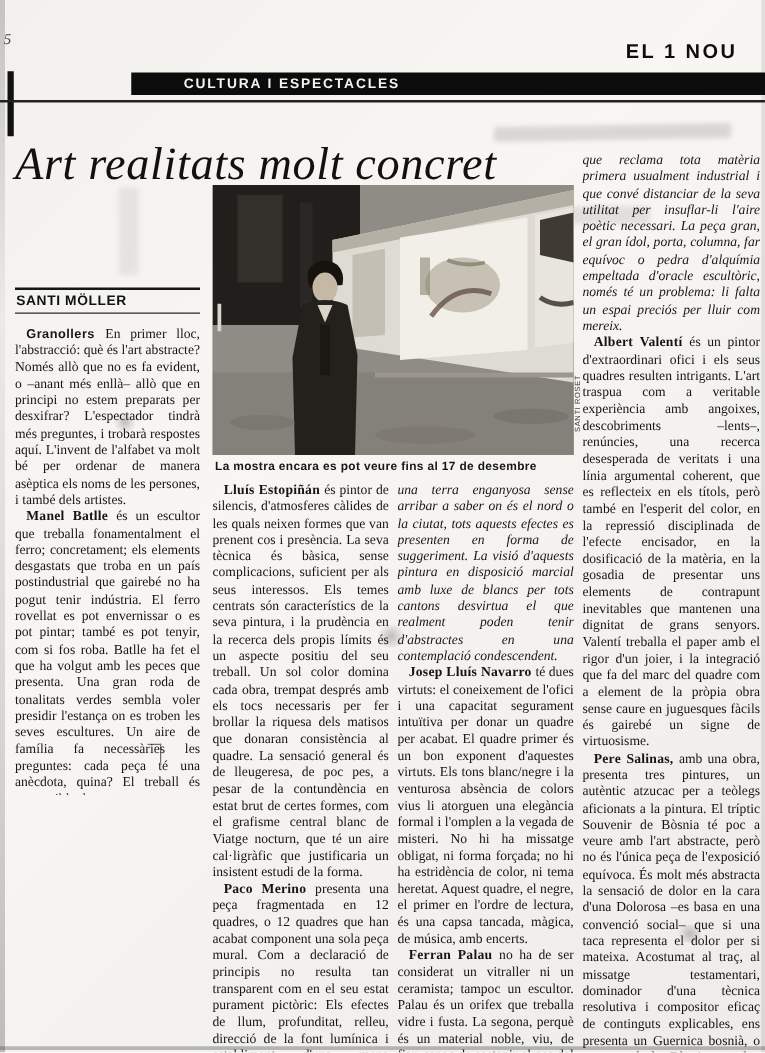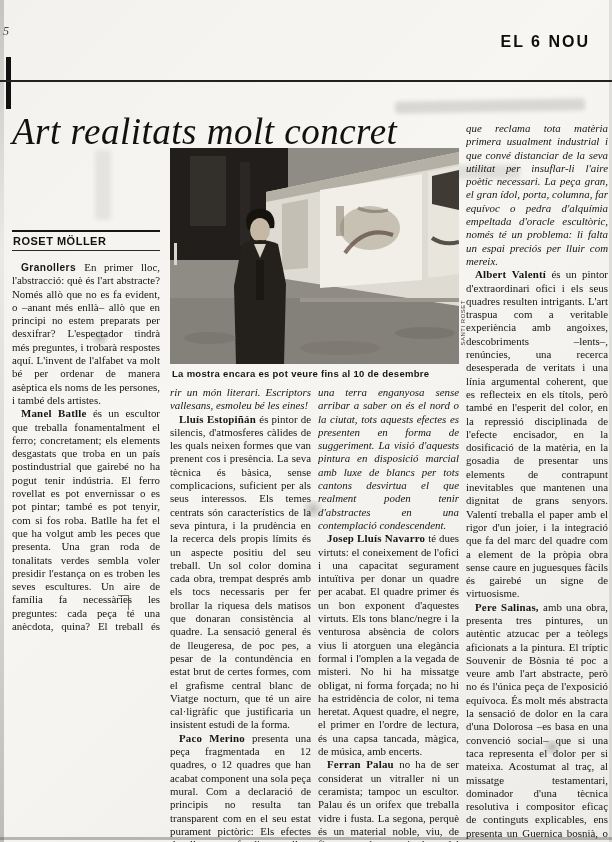--- a/index.html
+++ b/index.html
@@ -69,28 +69,31 @@
   <div class="right-streak"></div>
   <div class="bottom-edge"></div>
   <div class="bleed b1"></div>
   <div class="bleed b2"></div>
   <div class="bleed b3"></div>
   <div class="bracket-mark"></div>
   <div class="speck" style="left:300px;top:500px;width:26px;height:18px;"></div>
   <div class="speck" style="left:90px;top:330px;width:20px;height:16px;"></div>
   <div class="speck" style="left:540px;top:740px;width:24px;height:14px;"></div>
 
-  <div class="masthead">EL 6 NOU</div>
+  <div class="masthead">EL 1 NOU</div>
+  <div class="section-bar">
+    <span class="section-label">CULTURA I ESPECTACLES</span>
+  </div>
   <div class="header-rule"></div>
 
   <h1 class="headline">Art realitats molt concret</h1>
 
   <div class="byline-block">
     <div class="byline-rule-top"></div>
-    <div class="byline">ROSET MÖLLER</div>
+    <div class="byline">SANTI MÖLLER</div>
     <div class="byline-rule-bottom"></div>
   </div>
 
   <div class="photo">
     <svg width="289" height="216" viewBox="0 0 289 216">
       <rect x="0" y="0" width="289" height="216" fill="#8f8b85"></rect>
       <rect x="0" y="150" width="289" height="66" fill="#84807a"></rect>
 
       <rect x="0" y="0" width="118" height="112" fill="#211e1b"></rect>
       <rect x="20" y="8" width="36" height="70" fill="#332f2a"></rect>
@@ -118,28 +121,27 @@
       <polygon points="84,96 96,96 90,110" fill="#d9d4c9"></polygon>
       <rect x="86" y="112" width="8" height="40" fill="#1a1714"></rect>
 
       <ellipse cx="40" cy="190" rx="26" ry="6" fill="#726e68" opacity=".5"></ellipse>
       <ellipse cx="170" cy="200" rx="40" ry="7" fill="#77736c" opacity=".5"></ellipse>
       <ellipse cx="255" cy="185" rx="30" ry="6" fill="#6e6a64" opacity=".5"></ellipse>
       <rect x="130" y="150" width="159" height="4" fill="#9b978f"></rect>
     </svg>
   </div>
   <div class="photo-credit">SANTI ROSET</div>
-  <div class="caption">La mostra encara es pot veure fins al 10 de desembre</div>
+  <div class="caption">La mostra encara es pot veure fins al 17 de desembre</div>
 
   <div class="col col-1">
       <p class="para"><strong class="lead sans">Granollers </strong><span>En primer lloc, l'abstracció: què és l'art abstracte? Només allò que no es fa evident, o –anant més enllà– allò que en principi no estem preparats per desxifrar? L'espectador tindrà més preguntes, i trobarà respostes aquí. L'invent de l'alfabet va molt bé per ordenar de manera asèptica els noms de les persones, i també dels artistes.</span></p>
       <p class="para"><strong class="lead">Manel Batlle </strong><span>és un escultor que treballa fonamentalment el ferro; concretament; els elements desgastats que troba en un país postindustrial que gairebé no ha pogut tenir indústria. El ferro rovellat es pot envernissar o es pot pintar; també es pot tenyir, com si fos roba. Batlle ha fet el que ha volgut amb les peces que presenta. Una gran roda de tonalitats verdes sembla voler presidir l'estança on es troben les seves escultures. Un aire de família fa necessàries les preguntes: cada peça té una anècdota, quina? El treball és susceptible de sugge-</span></p>
     </div>
   <div class="col col-2">
-      <p class="para cont"><span>rir un món literari. Escriptors vallesans, esmoleu bé les eines!</span></p>
       <p class="para"><strong class="lead">Lluís Estopiñán </strong><span>és pintor de silencis, d'atmosferes càlides de les quals neixen formes que van prenent cos i presència. La seva tècnica és bàsica, sense complicacions, suficient per als seus interessos. Els temes centrats són característics de la seva pintura, i la prudència en la recerca dels propis límits és un aspecte positiu del seu treball. Un sol color domina cada obra, trempat després amb els tocs necessaris per fer brollar la riquesa dels matisos que donaran consistència al quadre. La sensació general és de lleugeresa, de poc pes, a pesar de la contundència en estat brut de certes formes, com el grafisme central blanc de </span><span class="it">Viatge nocturn</span><span>, que té un aire cal·ligràfic que justificaria un insistent estudi de la forma.</span></p>
       <p class="para"><strong class="lead">Paco Merino </strong><span>presenta una peça fragmentada en 12 quadres, o 12 quadres que han acabat component una sola peça mural. Com a declaració de principis no resulta tan transparent com en el seu estat purament pictòric: Els efectes de llum, profunditat, relleu, direcció de la font lumínica i establiment d'una mena d'horitzó possible són realitats evidents. La boira, el tancament gratuït –com tancar un desert?–, la</span></p>
     </div>
   <div class="col col-3">
       <p class="para cont"><span>una terra enganyosa sense arribar a saber on és el nord o la ciutat, tots aquests efectes es presenten en forma de suggeriment. La visió d'aquests pintura en disposició marcial amb luxe de blancs per tots cantons desvirtua el que realment poden tenir d'abstractes en una contemplació condescendent.</span></p>
       <p class="para"><strong class="lead">Josep Lluís Navarro </strong><span>té dues virtuts: el coneixement de l'ofici i una capacitat segurament intuïtiva per donar un quadre per acabat. El quadre primer és un bon exponent d'aquestes virtuts. Els tons blanc/negre i la venturosa absència de colors vius li atorguen una elegància formal i l'omplen a la vegada de misteri. No hi ha missatge obligat, ni forma forçada; no hi ha estridència de color, ni tema heretat. Aquest quadre, el negre, el primer en l'ordre de lectura, és una capsa tancada, màgica, de música, amb encerts.</span></p>
       <p class="para"><strong class="lead">Ferran Palau </strong><span>no ha de ser considerat un vitraller ni un ceramista; tampoc un escultor. Palau és un orifex que treballa vidre i fusta. La segona, perquè és un material noble, viu, de fiar, capaç de sostenir el pes del vidre, d'empresonar-lo sense ferir-lo, d'aportar el seu rigor, el seu color torrat i el seu nervi vegetal com a contrast i complement de la fragilitat del</span></p>
     </div>
   <div class="col col-4">
       <p class="para cont"><span>que reclama tota matèria primera usualment industrial i que convé distanciar de la seva utilitat per insuflar-li l'aire poètic necessari. La peça gran, el gran ídol, porta, columna, far equívoc o pedra d'alquímia empeltada d'oracle escultòric, només té un problema: li falta un espai preciós per lluir com mereix.</span></p>

